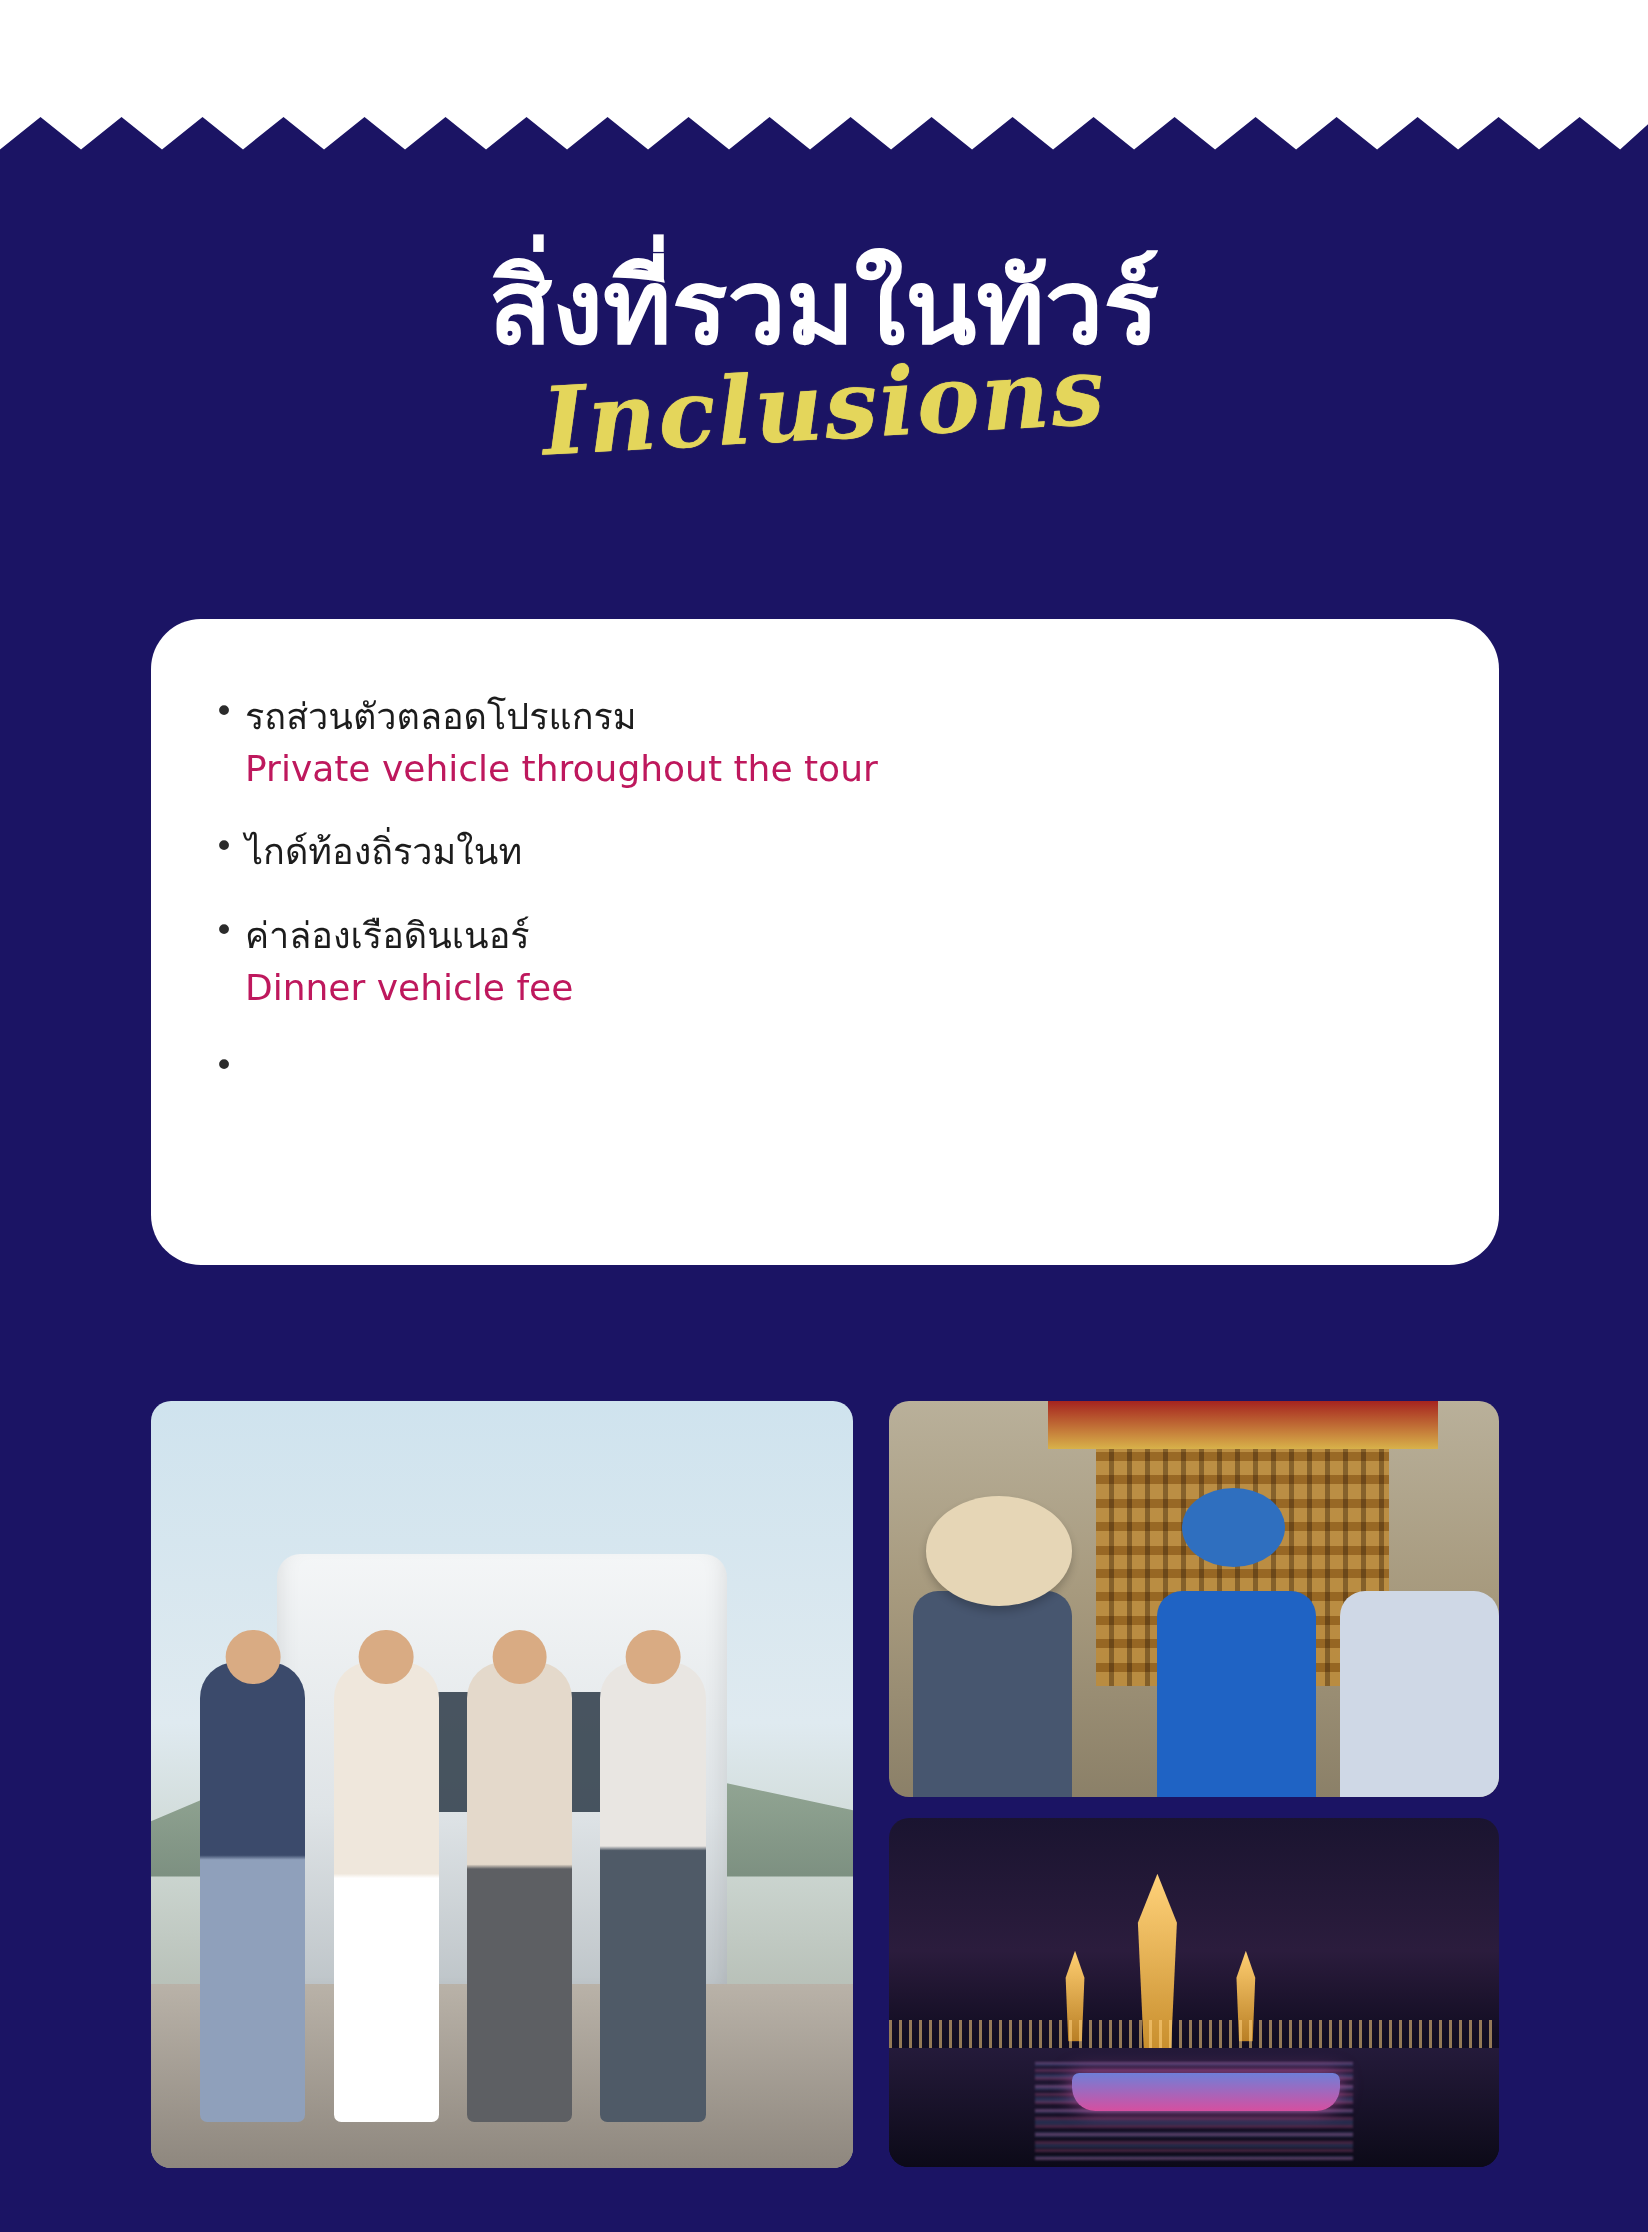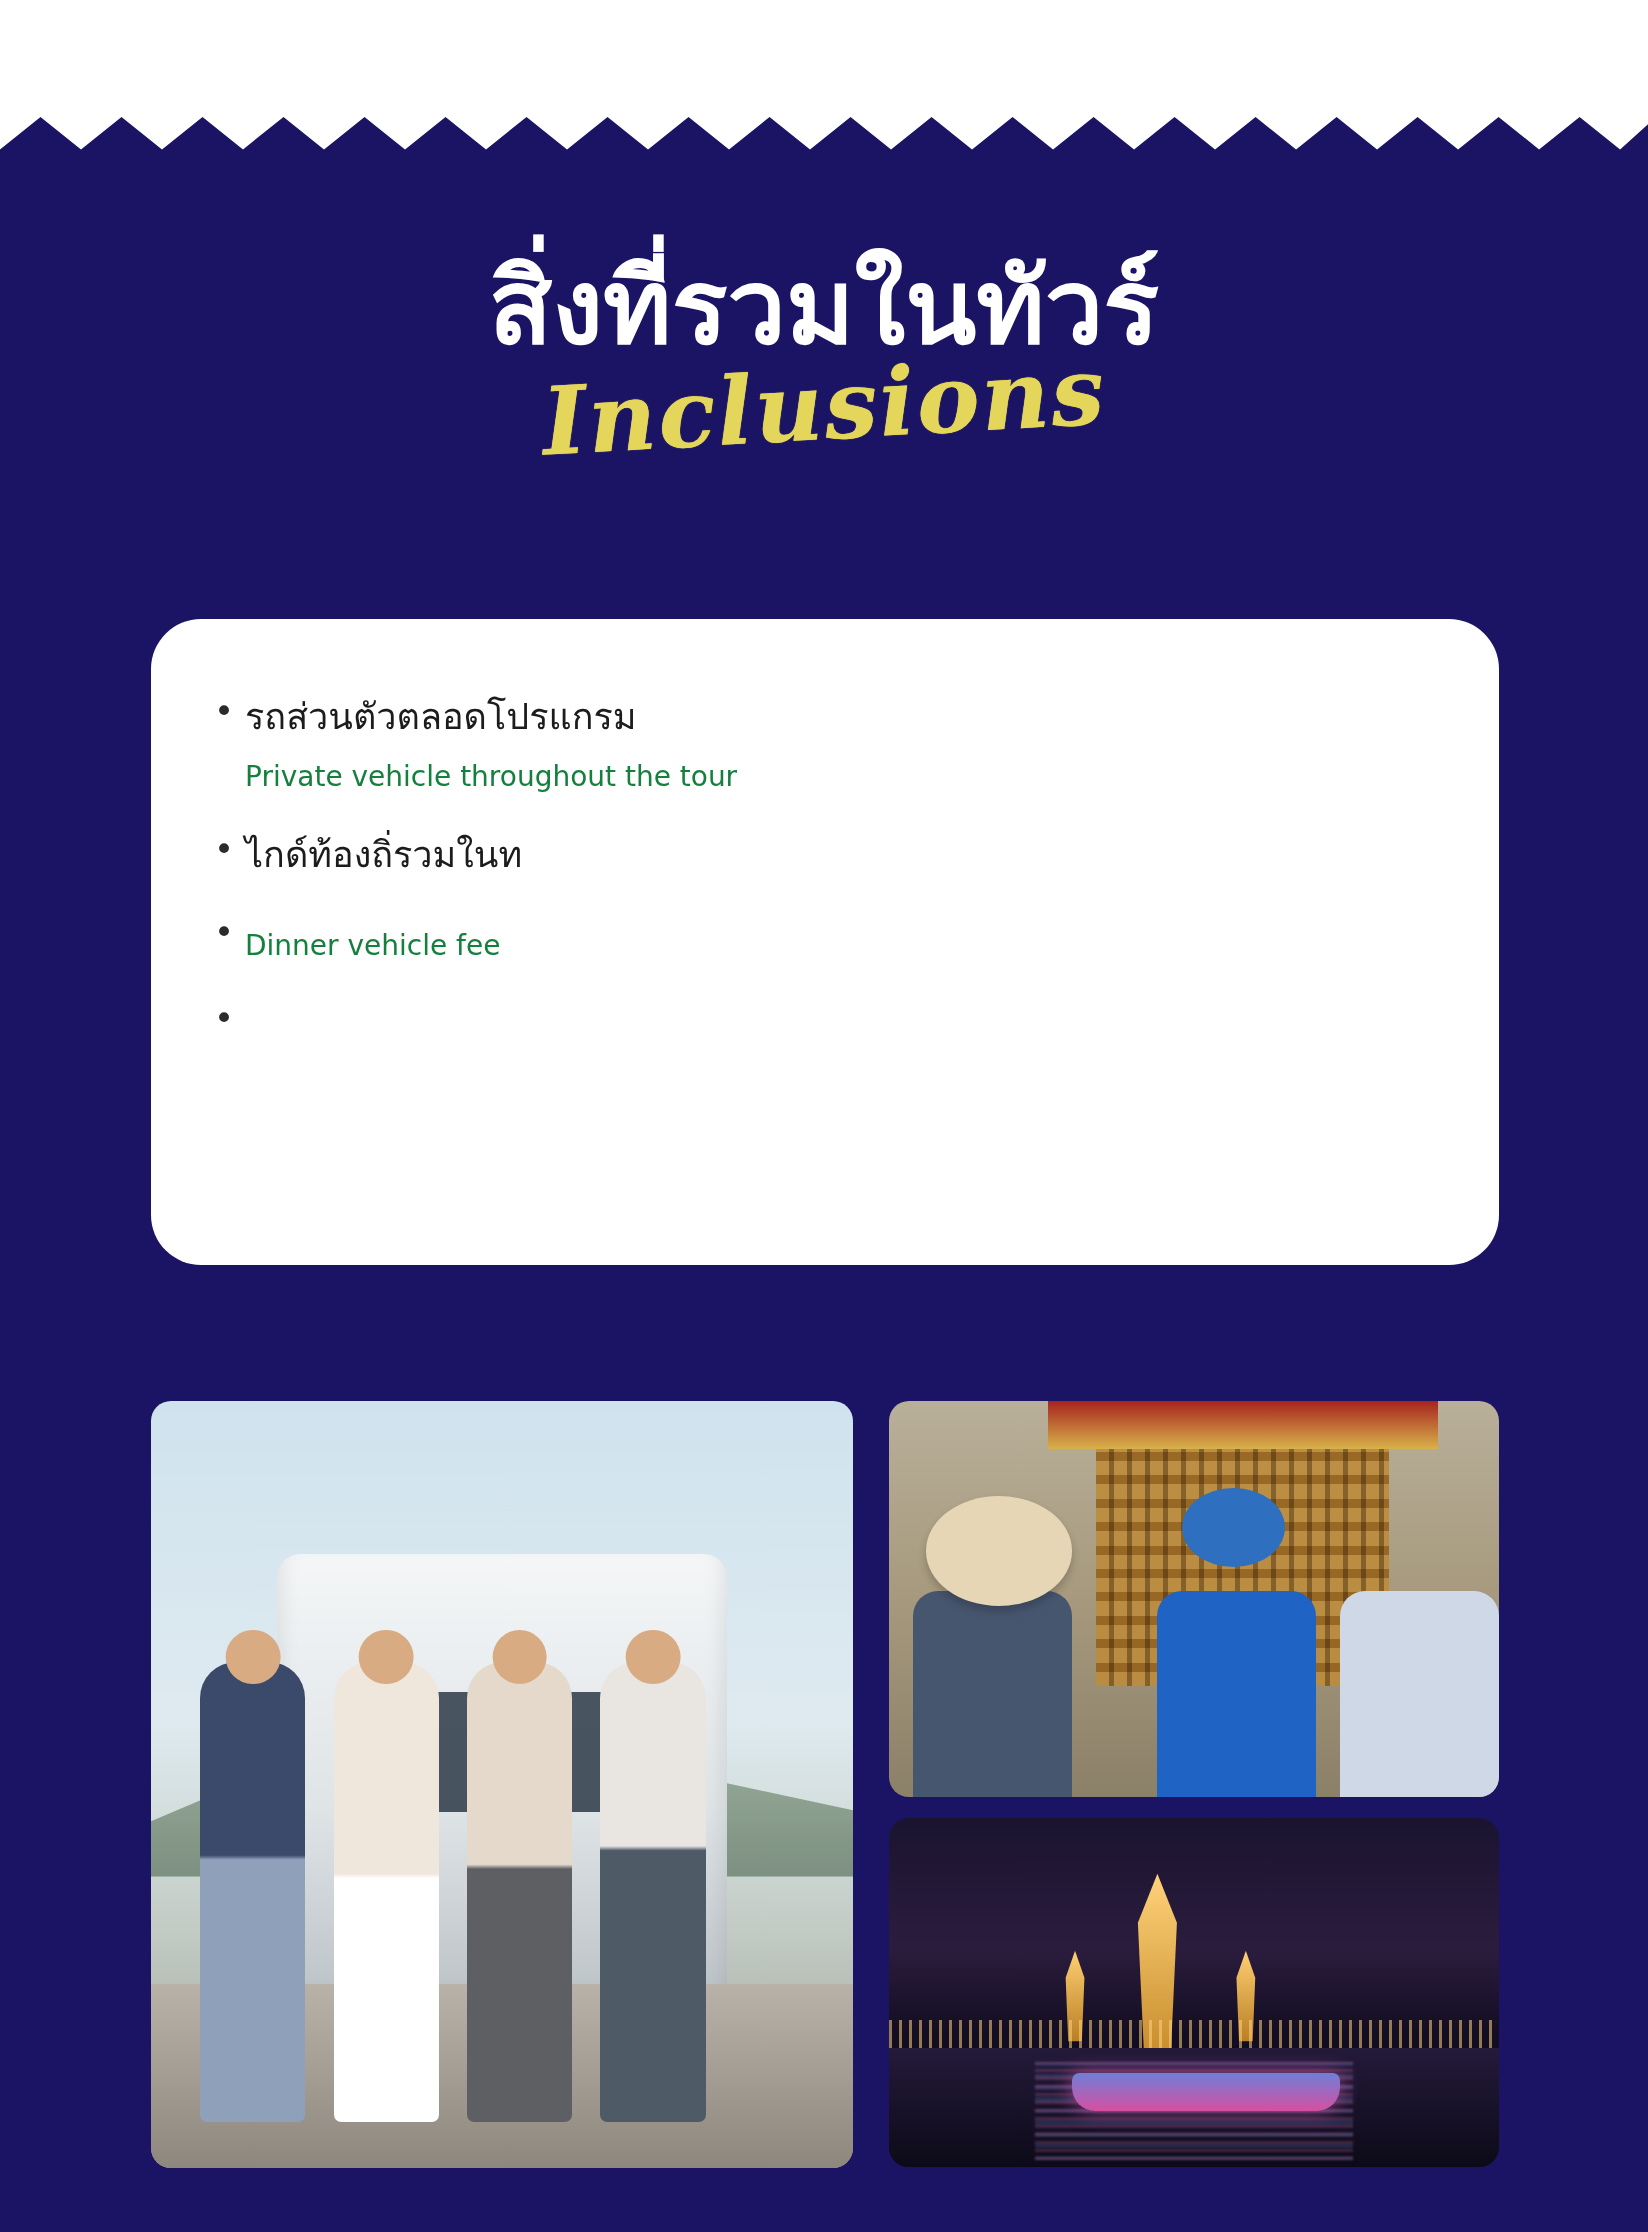--- a/index.html
+++ b/index.html
@@ -109,25 +109,25 @@
   }
   .th {
     font-family: "DejaVu Sans", sans-serif;
     font-size: 36px;
     color: #1c1c1c;
     line-height: 1.45;
     font-weight: 400;
   }
   .en {
     font-family: "DejaVu Sans", sans-serif;
-    font-size: 28px;
-    color: #15803d;
+    font-size: 36px;
+    color: #be185d;
     line-height: 1.45;
     font-weight: 400;
-    margin-top: 14px;
+    margin-top: 0;
   }
 
   
   .photo {
     position: absolute;
     border-radius: 20px;
     overflow: hidden;
   }
   .photo-main {
     left: 151px;
@@ -287,20 +287,21 @@
     <div class="item">
       <div class="bullet"></div>
       <div class="item-texts">
         <div class="th">ไกด์ท้องถิ่รวมในท</div>
       </div>
     </div>
 
     <div class="item">
       <div class="bullet"></div>
       <div class="item-texts">
+        <div class="th">ค่าล่องเรือดินเนอร์</div>
         <div class="en">Dinner vehicle fee</div>
       </div>
     </div>
 
     <div class="item">
       <div class="bullet"></div>
       <div class="item-texts">
       </div>
     </div>
 

